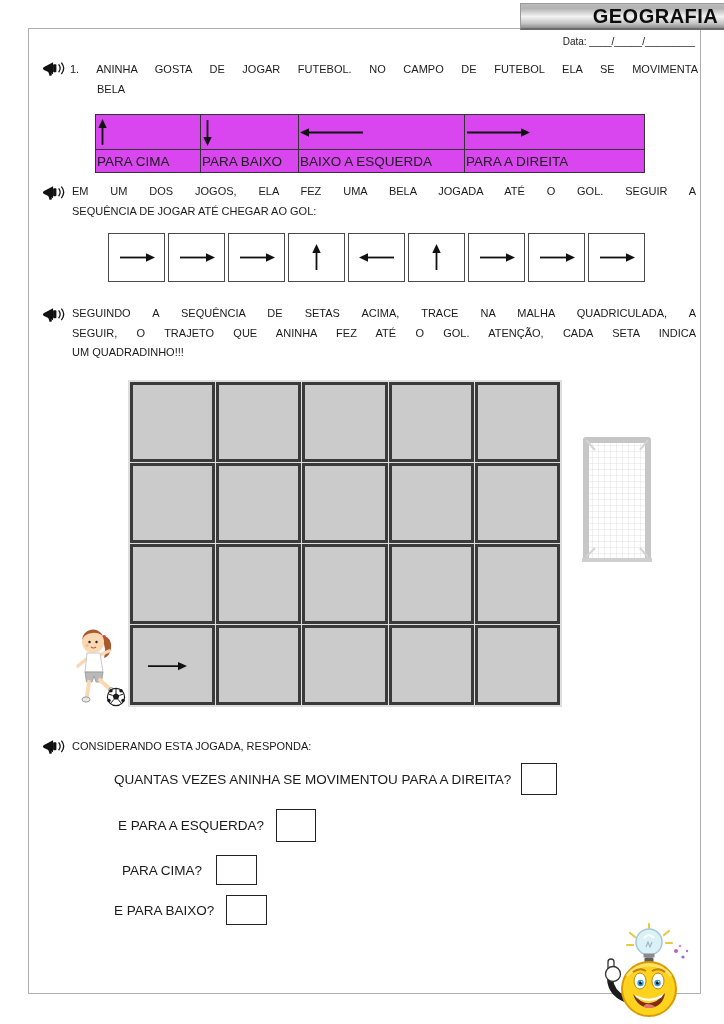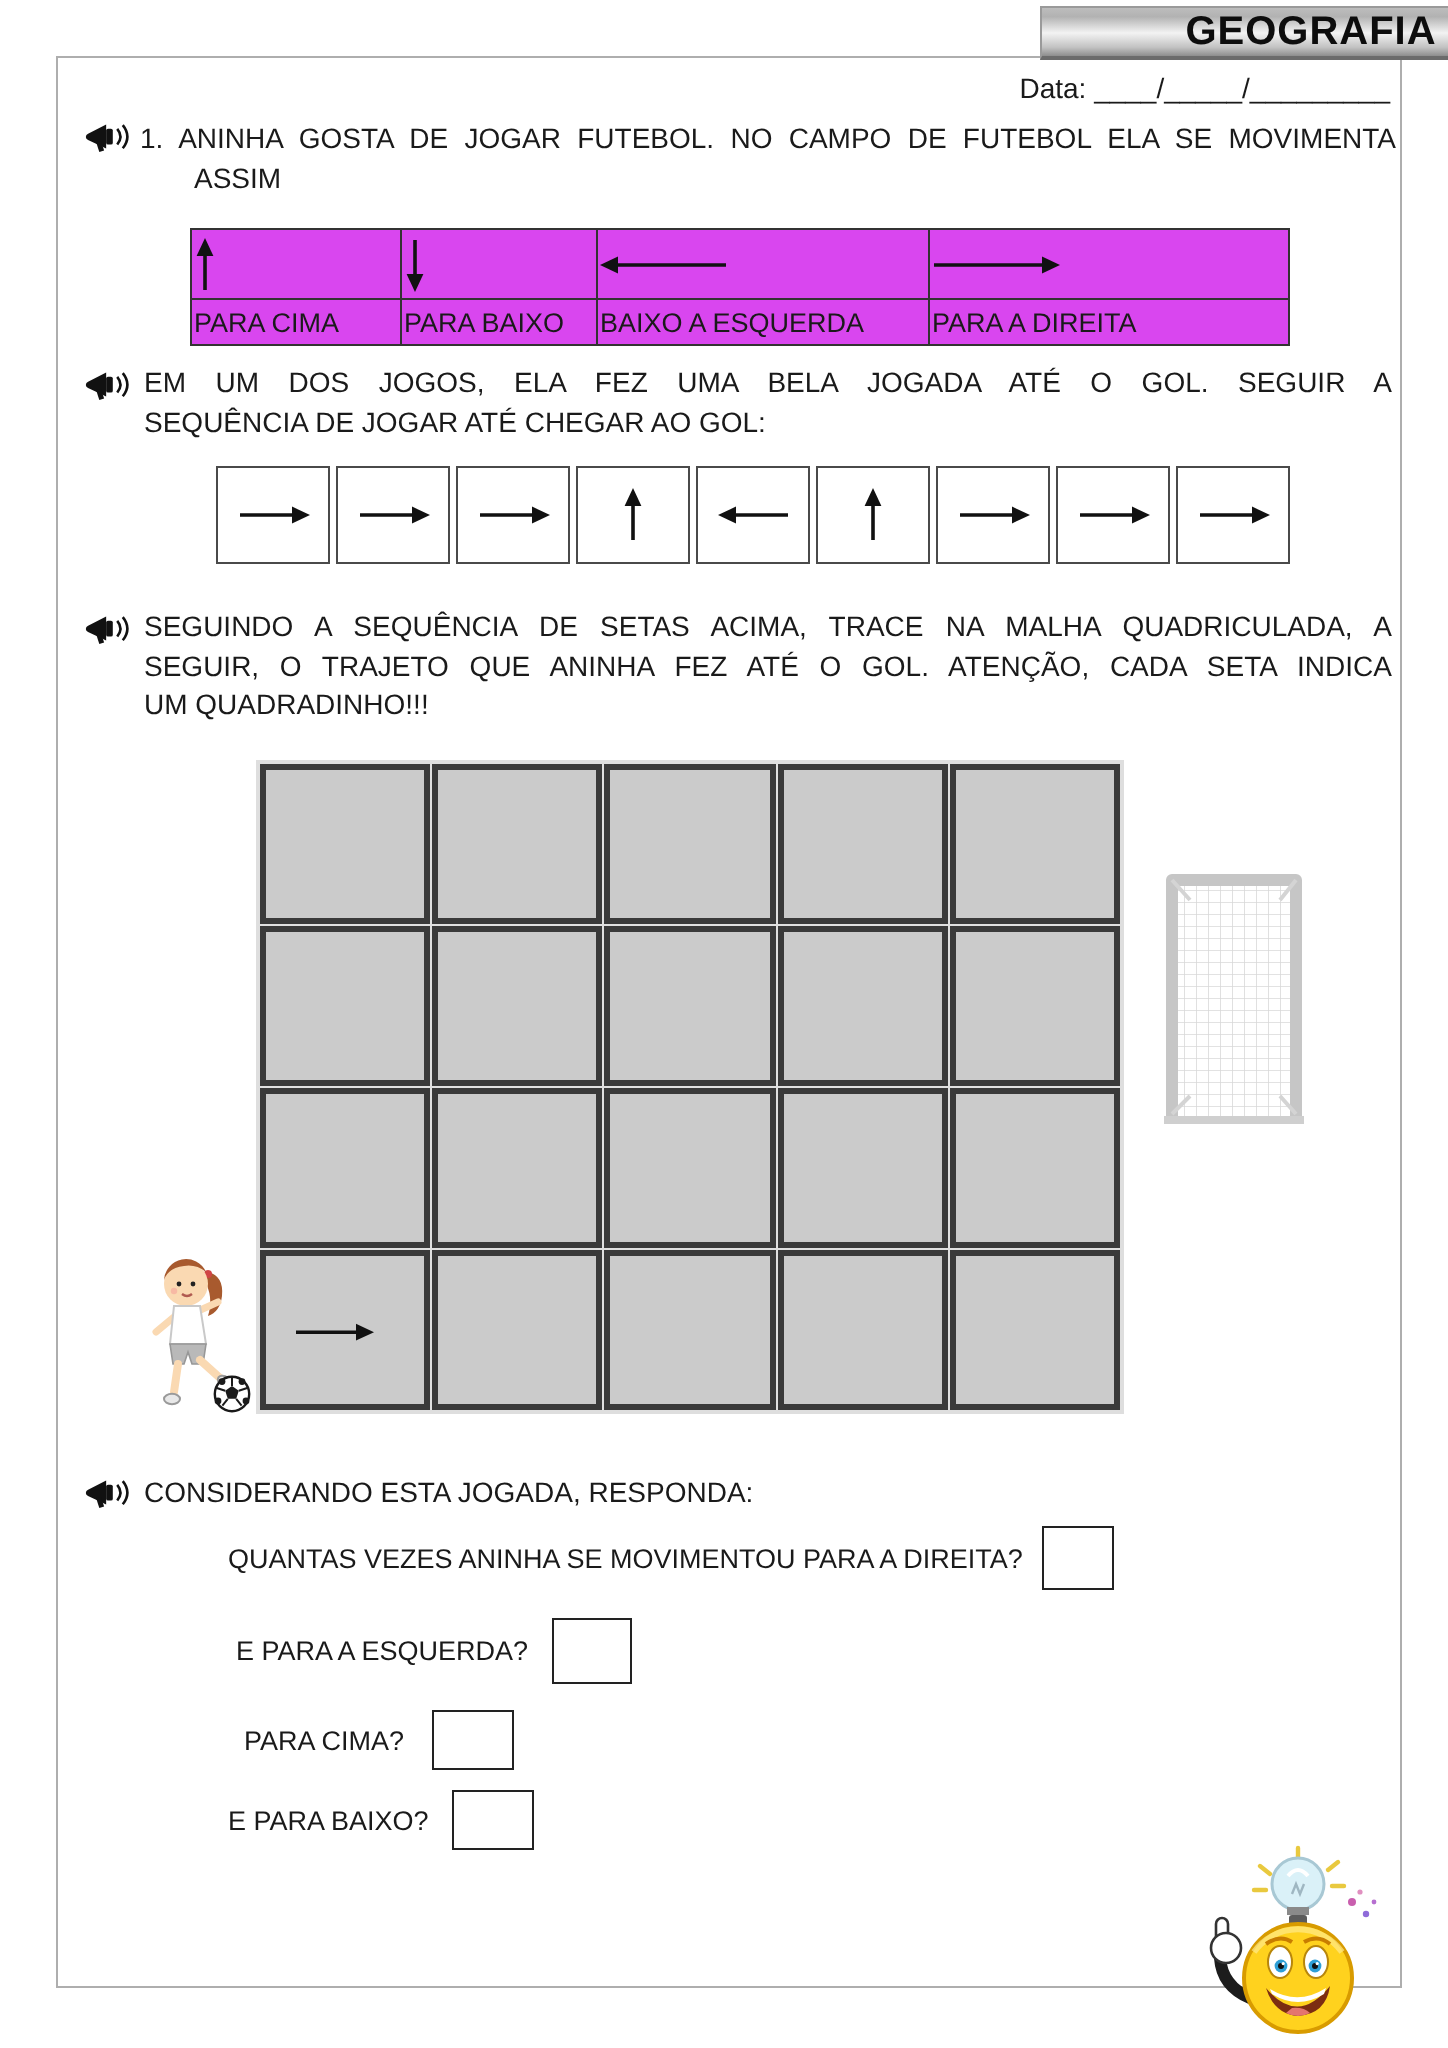--- a/index.html
+++ b/index.html
@@ -3,23 +3,23 @@
 <meta charset="utf-8">
 <style>
   html,body{margin:0;padding:0;background:#fff;}
   .page{position:relative;width:724px;height:1024px;background:#ffffff;overflow:hidden;
         font-family:"Liberation Sans","DejaVu Sans",sans-serif;color:#1a1a1a;}
   .frame{position:absolute;left:28px;top:28px;width:671px;height:964px;border:1px solid #aeaeae;}
   .subject-box{position:absolute;left:520px;top:3px;width:197px;height:24px;line-height:24px;
         text-align:center;font-weight:bold;font-size:20px;letter-spacing:.5px;color:#0d0d0d;
         background:linear-gradient(180deg,#bdbdbd 0%,#b2b2b2 18%,#f3f3f3 52%,#c2c2c2 82%,#8d8d8d 100%);
         border:1px solid #9a9a9a;border-bottom:2px solid #6b6b6b;padding-left:36px;}
-  .date-line{position:absolute;right:29px;top:36px;font-size:14px;}
+  .date-line{position:absolute;right:29px;top:36px;font-size:10px;}
   .spk{position:absolute;width:24px;height:19px;}
-  .para{position:absolute;font-size:14px;line-height:19.5px;}
+  .para{position:absolute;font-size:11px;line-height:19.5px;}
   .jline{text-align:justify;text-align-last:justify;}
   .hang{padding-left:27px;}
   
   .legend{position:absolute;left:95px;top:114px;border-collapse:collapse;table-layout:fixed;}
   .legend td{border:1.5px solid #333;text-align:left;vertical-align:middle;background:#d946ef;}
   .legend .arrow-row td{height:32px;}
   .legend .label-row td{height:20px;font-size:13.5px;}
   .c0{width:102px}.c1{width:95px}.c2{width:163px}.c3{width:177px}
   
   .seq-strip{position:absolute;left:108px;top:233px;display:flex;gap:3px;}
@@ -58,21 +58,21 @@
   </svg>
 
   <div class="subject-box">GEOGRAFIA</div>
   <div class="date-line">Data: ____/_____/_________</div>
 
   <svg class="spk" style="left:42px;top:60px" viewBox="0 0 26 20">
       <use href="#spk"></use>
     </svg>
   <div class="para" style="left:70px;top:60px;width:628px">
     <div class="jline"><span>1.</span> <span>ANINHA GOSTA DE JOGAR FUTEBOL. NO CAMPO DE FUTEBOL ELA SE MOVIMENTA</span></div>
-    <div class="hang">ASSIM</div>
+    <div class="hang">BELA</div>
   </div>
 
   <table class="legend">
     <tbody>
         <tr class="arrow-row">
       <td class="c0"><span class="arr"><svg width="11" height="27" viewBox="0 0 11 27">
                 <line x1="5.5" y1="26" x2="5.5" y2="9" stroke="#111" stroke-width="1.8"></line>
                 <polygon points="1.2999999999999998,9 5.5,0 9.7,9" fill="#111"></polygon>
               </svg></span></td>
       <td class="c1"><span class="arr"><svg width="11" height="27" viewBox="0 0 11 27">

